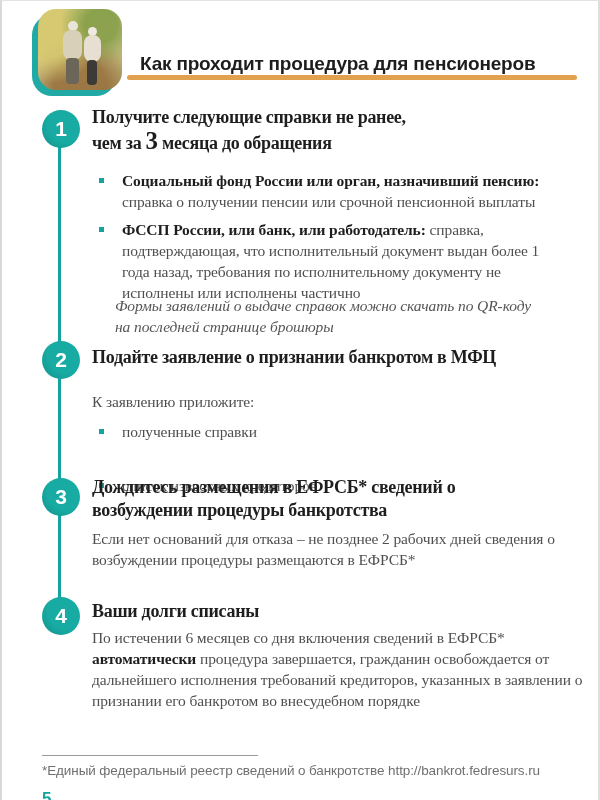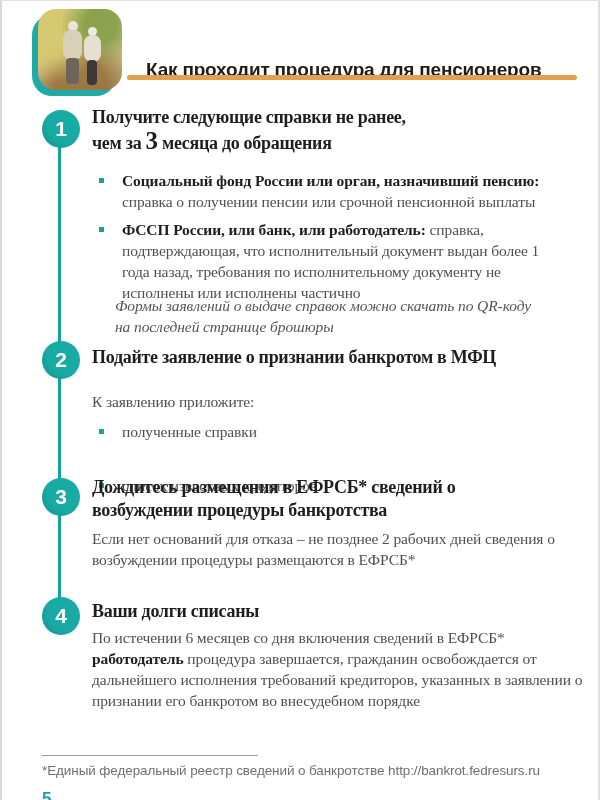--- a/index.html
+++ b/index.html
@@ -28,21 +28,21 @@
       linear-gradient(160deg,#cfd08a 0%,#e0d49b 45%,#a99d62 100%);
   }
   .fig{position:absolute;filter:blur(.4px);}
   .fig-man-head{left:30px;top:12px;width:10px;height:10px;border-radius:50%;background:#e9e5da;}
   .fig-man-body{left:25px;top:21px;width:19px;height:30px;border-radius:8px;background:#d9d0ba;}
   .fig-man-legs{left:28px;top:49px;width:13px;height:26px;border-radius:4px;background:#6b6658;}
   .fig-woman-head{left:50px;top:18px;width:9px;height:9px;border-radius:50%;background:#efe9e0;}
   .fig-woman-body{left:46px;top:26px;width:17px;height:27px;border-radius:8px;background:#e6dfd2;}
   .fig-woman-legs{left:49px;top:51px;width:10px;height:25px;border-radius:4px;background:#3c3a36;}
   .page-title{
-    position:absolute;left:130px;top:44px;margin:14px;
+    position:absolute;left:130px;top:44px;margin:8px;
     font-size:19px;font-weight:700;color:#1d1d1d;letter-spacing:-0.2px;white-space:nowrap;
   }
   .title-rule{position:absolute;left:125px;top:74px;width:450px;height:5px;border-radius:3px;background:#e2a14f;}
   
   .vline{position:absolute;left:56px;top:128px;width:3px;height:487px;background:#14a39d;}
   .step-circle{
     position:absolute;left:40px;width:38px;height:38px;border-radius:50%;
     background:radial-gradient(circle at 66% 34%, #18aba3 55%, #0d7d7c 120%);
     color:#fff;font-size:21px;font-weight:700;
     display:flex;align-items:center;justify-content:center;
@@ -117,19 +117,19 @@
   </div>
   <div class="abs bullet-row body-text" style="top:474px;width:470px;">
     <span class="sq"></span>
     <span>список известных кредиторов</span>
   </div>
 
   <h2 class="abs step-title" style="top:475px;width:430px;">Дождитесь размещения в ЕФРСБ* сведений о возбуждении процедуры банкротства</h2>
   <div class="abs body-text" style="top:527px;width:500px;">Если нет оснований для отказа –  не позднее 2 рабочих дней сведения о возбуждении процедуры размещаются в ЕФРСБ*</div>
 
   <h2 class="abs step-title nowrap" style="top:599px;">Ваши долги списаны</h2>
-  <div class="abs body-text" style="top:626px;width:500px;"><span>По истечении 6 месяцев со дня включения сведений в ЕФРСБ* </span><span class="bold-lead">работодатель</span><span> процедура завершается, гражданин освобождается от дальнейшего исполнения требований кредиторов, указанных в заявлении о признании его банкротом во внесудебном порядке</span></div>
+  <div class="abs body-text" style="top:626px;width:500px;"><span>По истечении 6 месяцев со дня включения сведений в ЕФРСБ* </span><span class="bold-lead">автоматически</span><span> процедура завершается, гражданин освобождается от дальнейшего исполнения требований кредиторов, указанных в заявлении о признании его банкротом во внесудебном порядке</span></div>
 
   <div class="foot-rule"></div>
   <div class="footnote">*Единый федеральный реестр сведений о банкротстве http://bankrot.fedresurs.ru</div>
   <div class="page-num">5</div>
 
 </div>
 
 </body></html>

